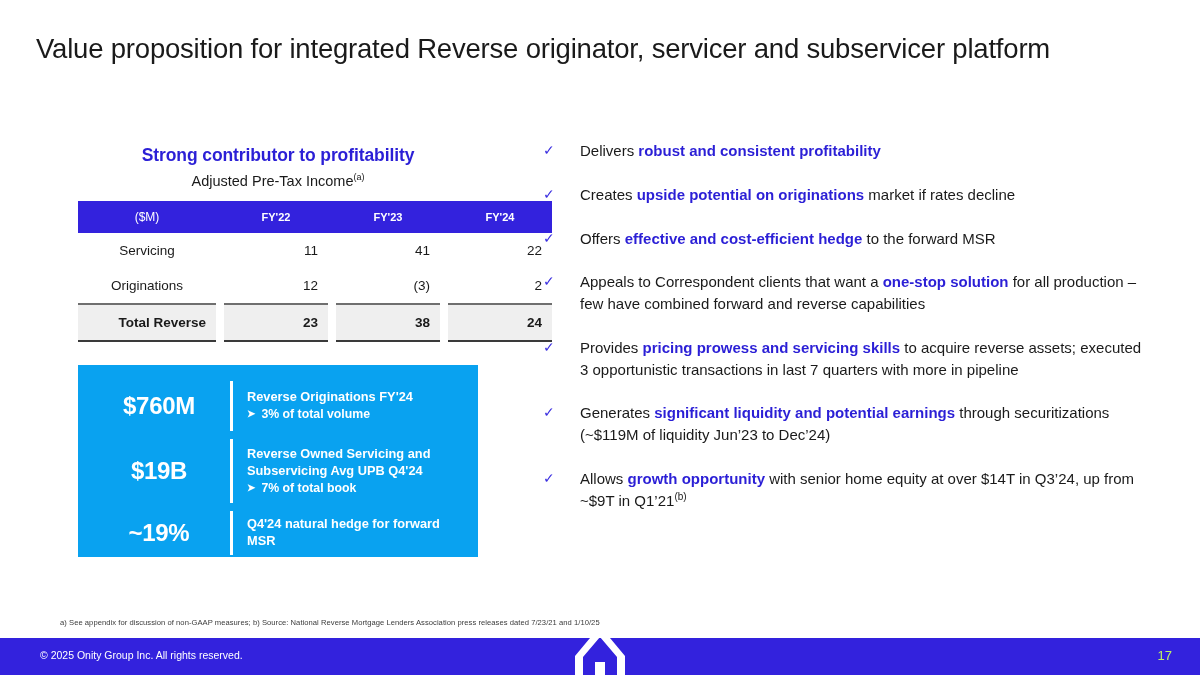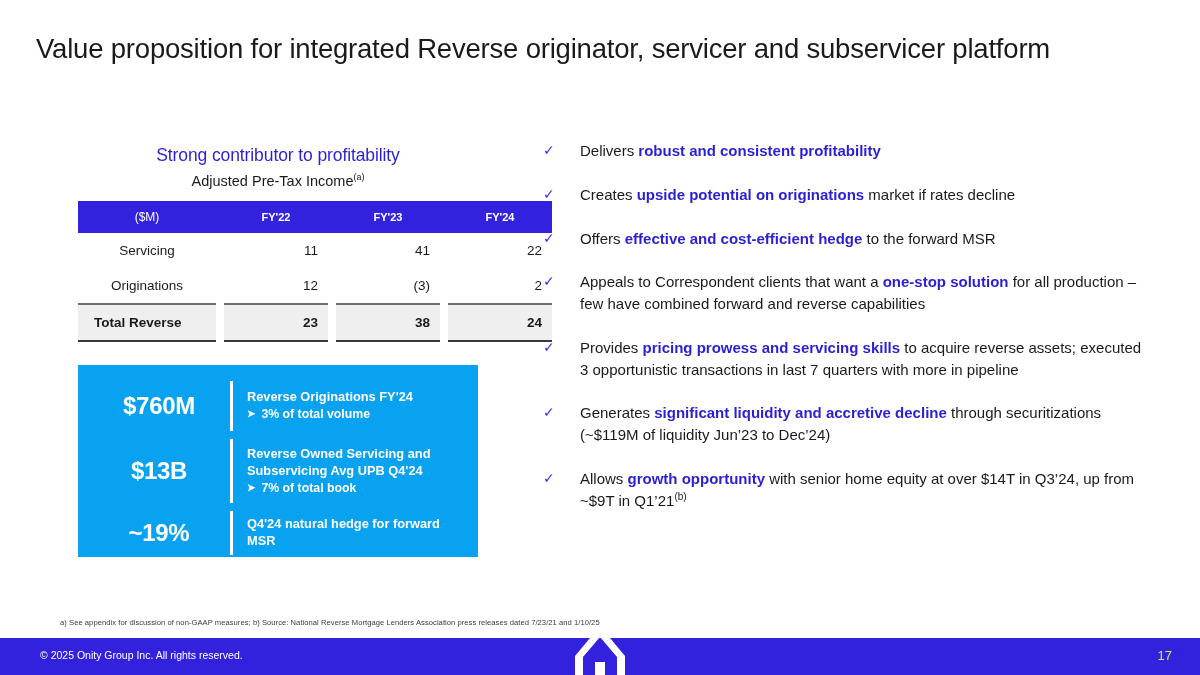--- a/index.html
+++ b/index.html
@@ -32,21 +32,21 @@
   .left-col {
     position: absolute;
     left: 78px;
     top: 145px;
     width: 400px;
   }
   .panel-heading {
     text-align: center;
     color: #2B1FD6;
     font-size: 17.5px;
-    font-weight: normal;
+    font-weight: bold;
     letter-spacing: -0.1px;
     margin: 0 0 7px 0;
   }
   .panel-subheading {
     text-align: center;
     font-size: 14.5px;
     color: #1a1a1a;
     margin: 0 0 12px 0;
     font-weight: 400;
   }
@@ -276,21 +276,21 @@
       <tr class="data-row">
         <td class="rowlabel">Originations</td>
         <td class="cellgap"></td>
         <td class="num">12</td>
         <td class="cellgap"></td>
         <td class="num">(3)</td>
         <td class="cellgap"></td>
         <td class="num">2</td>
       </tr>
       <tr class="total-row">
-        <td class="rowlabel" style="text-align:left;padding-left:16px">Total Reverse</td>
+        <td class="rowlabel" style="text-align:right;padding-left:16px">Total Reverse</td>
         <td class="cellgap"></td>
         <td class="num">23</td>
         <td class="cellgap"></td>
         <td class="num">38</td>
         <td class="cellgap"></td>
         <td class="num">24</td>
       </tr>
     </tbody>
   </table>
 </div>
@@ -300,21 +300,21 @@
   <div class="stat-row r1">
     <div class="stat-value">$760M</div>
     <div class="stat-divider"></div>
     <div class="stat-text">
       <span>Reverse Originations FY'24</span>
       <span class="stat-sub arrow-bullet">3% of total volume</span>
     </div>
   </div>
 
   <div class="stat-row r2">
-    <div class="stat-value">$13B</div>
+    <div class="stat-value">$19B</div>
     <div class="stat-divider"></div>
     <div class="stat-text">
       <span>Reverse Owned Servicing and Subservicing Avg UPB Q4'24</span>
       <span class="stat-sub arrow-bullet">7% of total book</span>
     </div>
   </div>
 
   <div class="stat-row r3">
     <div class="stat-value">~19%</div>
     <div class="stat-divider"></div>
@@ -341,21 +341,21 @@
   <div class="bullet">
     <div class="check">✓</div>
     <div class="btext"><span>Appeals to Correspondent clients that want a </span><span class="hl">one-stop solution</span><span> for all production – few have combined forward and reverse capabilities</span></div>
   </div>
   <div class="bullet">
     <div class="check">✓</div>
     <div class="btext"><span>Provides </span><span class="hl">pricing prowess and servicing skills</span><span> to acquire reverse assets; executed 3 opportunistic transactions in last 7 quarters with more in pipeline</span></div>
   </div>
   <div class="bullet">
     <div class="check">✓</div>
-    <div class="btext"><span>Generates </span><span class="hl">significant liquidity and accretive decline</span><span> through securitizations (~$119M of liquidity Jun’23 to Dec’24)</span></div>
+    <div class="btext"><span>Generates </span><span class="hl">significant liquidity and potential earnings</span><span> through securitizations (~$119M of liquidity Jun’23 to Dec’24)</span></div>
   </div>
   <div class="bullet">
     <div class="check">✓</div>
     <div class="btext"><span>Allows </span><span class="hl">growth opportunity</span><span> with senior home equity at over $14T in Q3’24, up from ~$9T in Q1’21</span><span class="sup-small">(b)</span></div>
   </div>
 </div>
 
 <div class="footnote">a) See appendix for discussion of non-GAAP measures;  b) Source: National Reverse Mortgage Lenders Association press releases dated 7/23/21 and 1/10/25</div>
 
 <div class="footer-bar">

